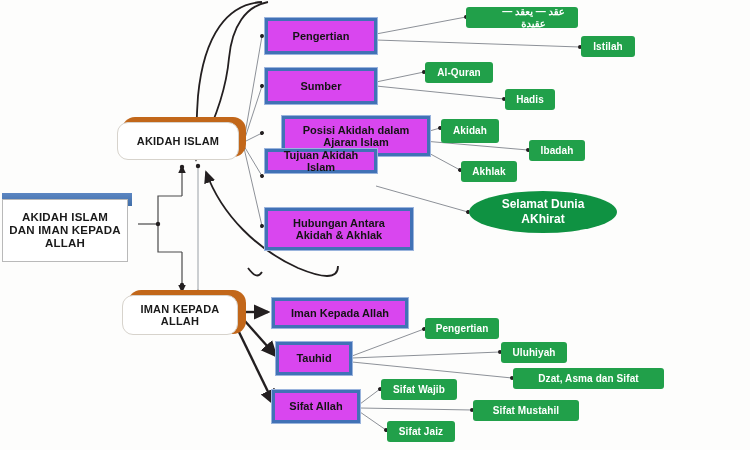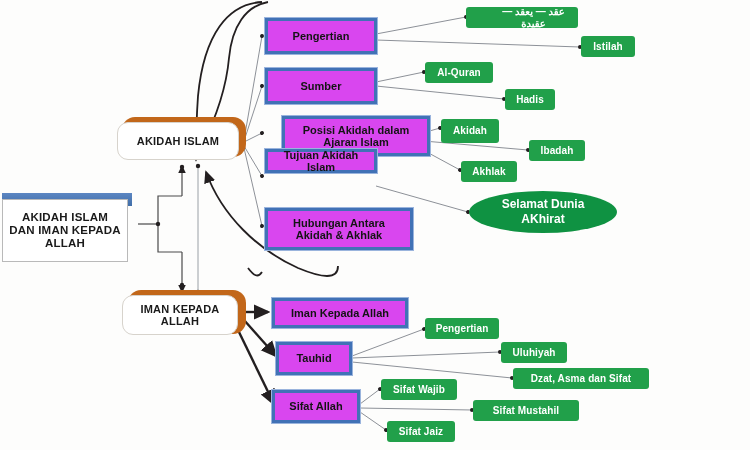--- a/index.html
+++ b/index.html
@@ -285,21 +285,21 @@
 
   <div class="node blue-box" style="left:276px; top:342px; width:76px; height:33px;">
     <span class="inner">Tauhid</span>
   </div>
   <div class="node green-box" style="left:425px; top:318px; width:74px; height:21px;">
     <span>Pengertian</span>
   </div>
   <div class="node green-box" style="left:501px; top:342px; width:66px; height:21px;">
     <span>Uluhiyah</span>
   </div>
-  <div class="node green-box" style="left:513px; top:368px; width:136px; height:21px;">
+  <div class="node green-box" style="left:513px; top:368px; width:151px; height:21px;">
     <span>Dzat, Asma dan Sifat</span>
   </div>
 
   <div class="node blue-box" style="left:272px; top:390px; width:88px; height:33px;">
     <span class="inner">Sifat Allah</span>
   </div>
   <div class="node green-box" style="left:381px; top:379px; width:76px; height:21px;">
     <span>Sifat Wajib</span>
   </div>
   <div class="node green-box" style="left:473px; top:400px; width:106px; height:21px;">

